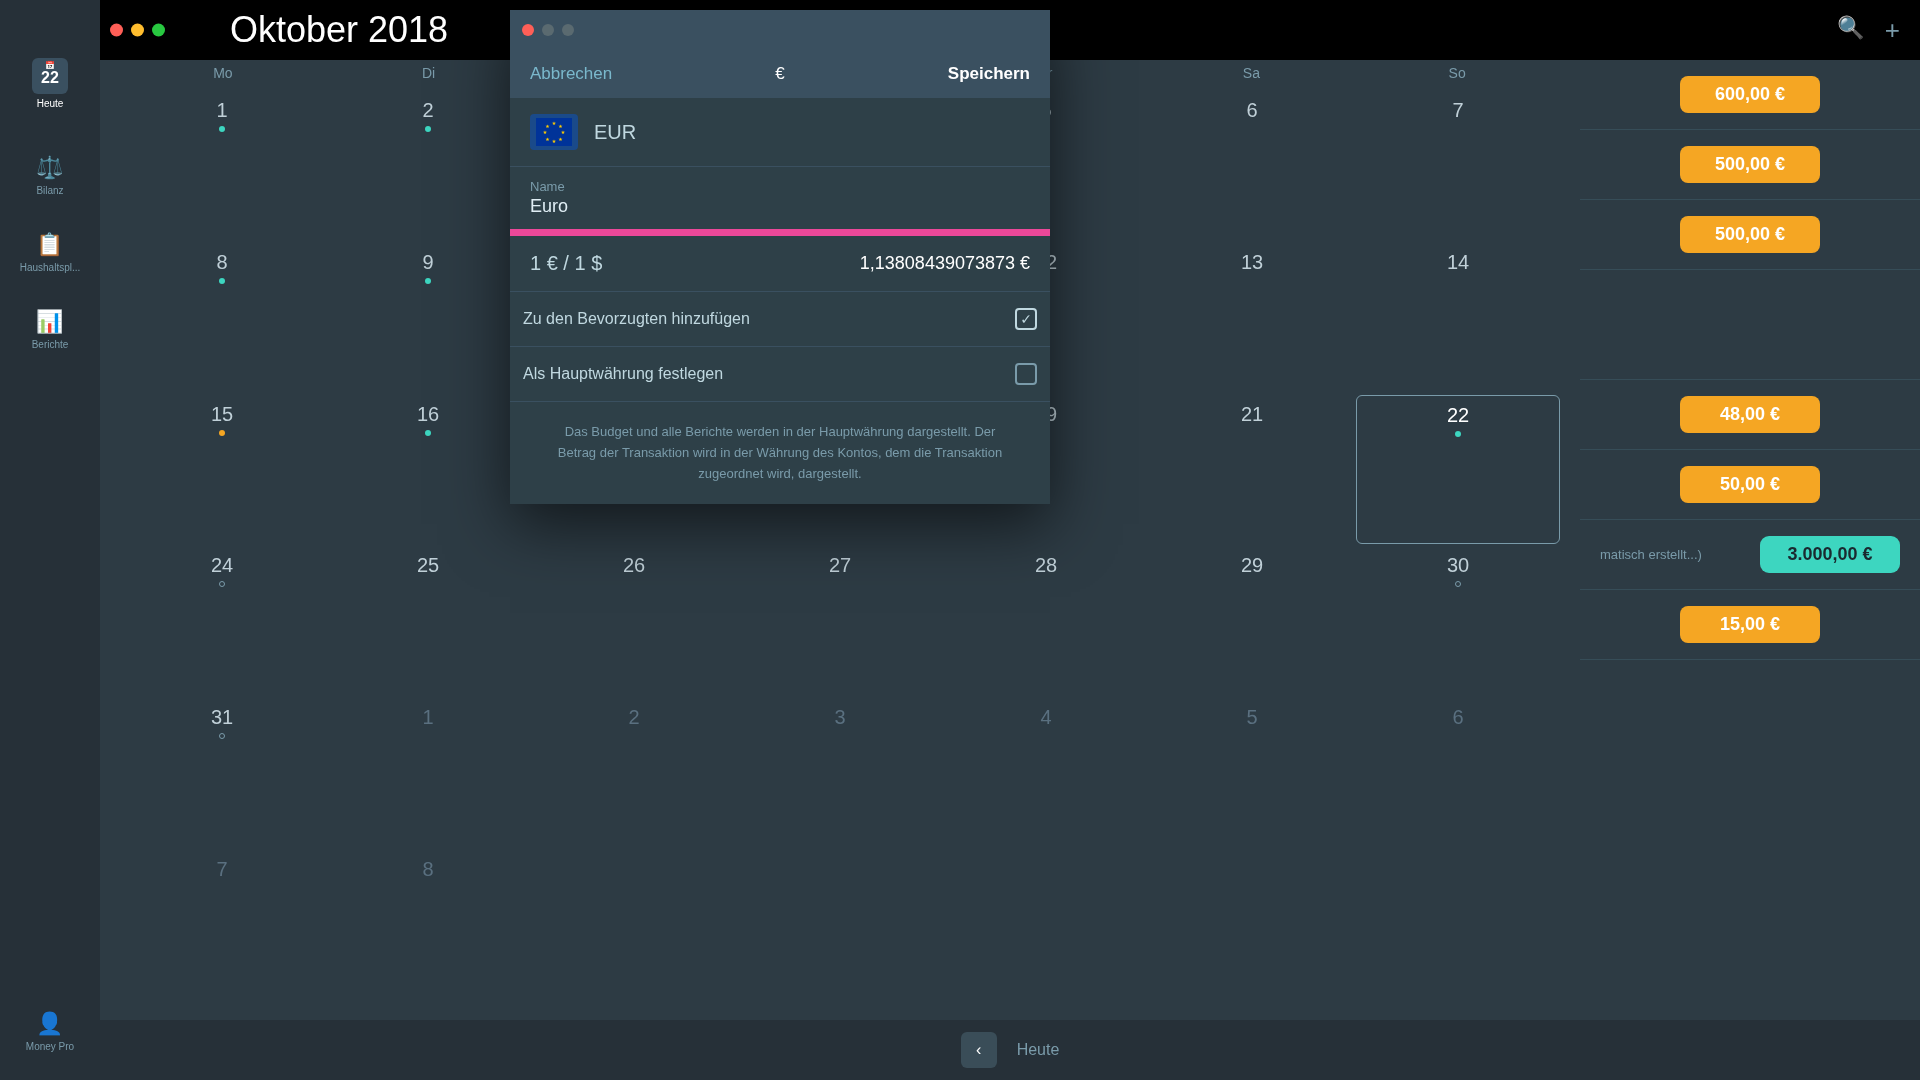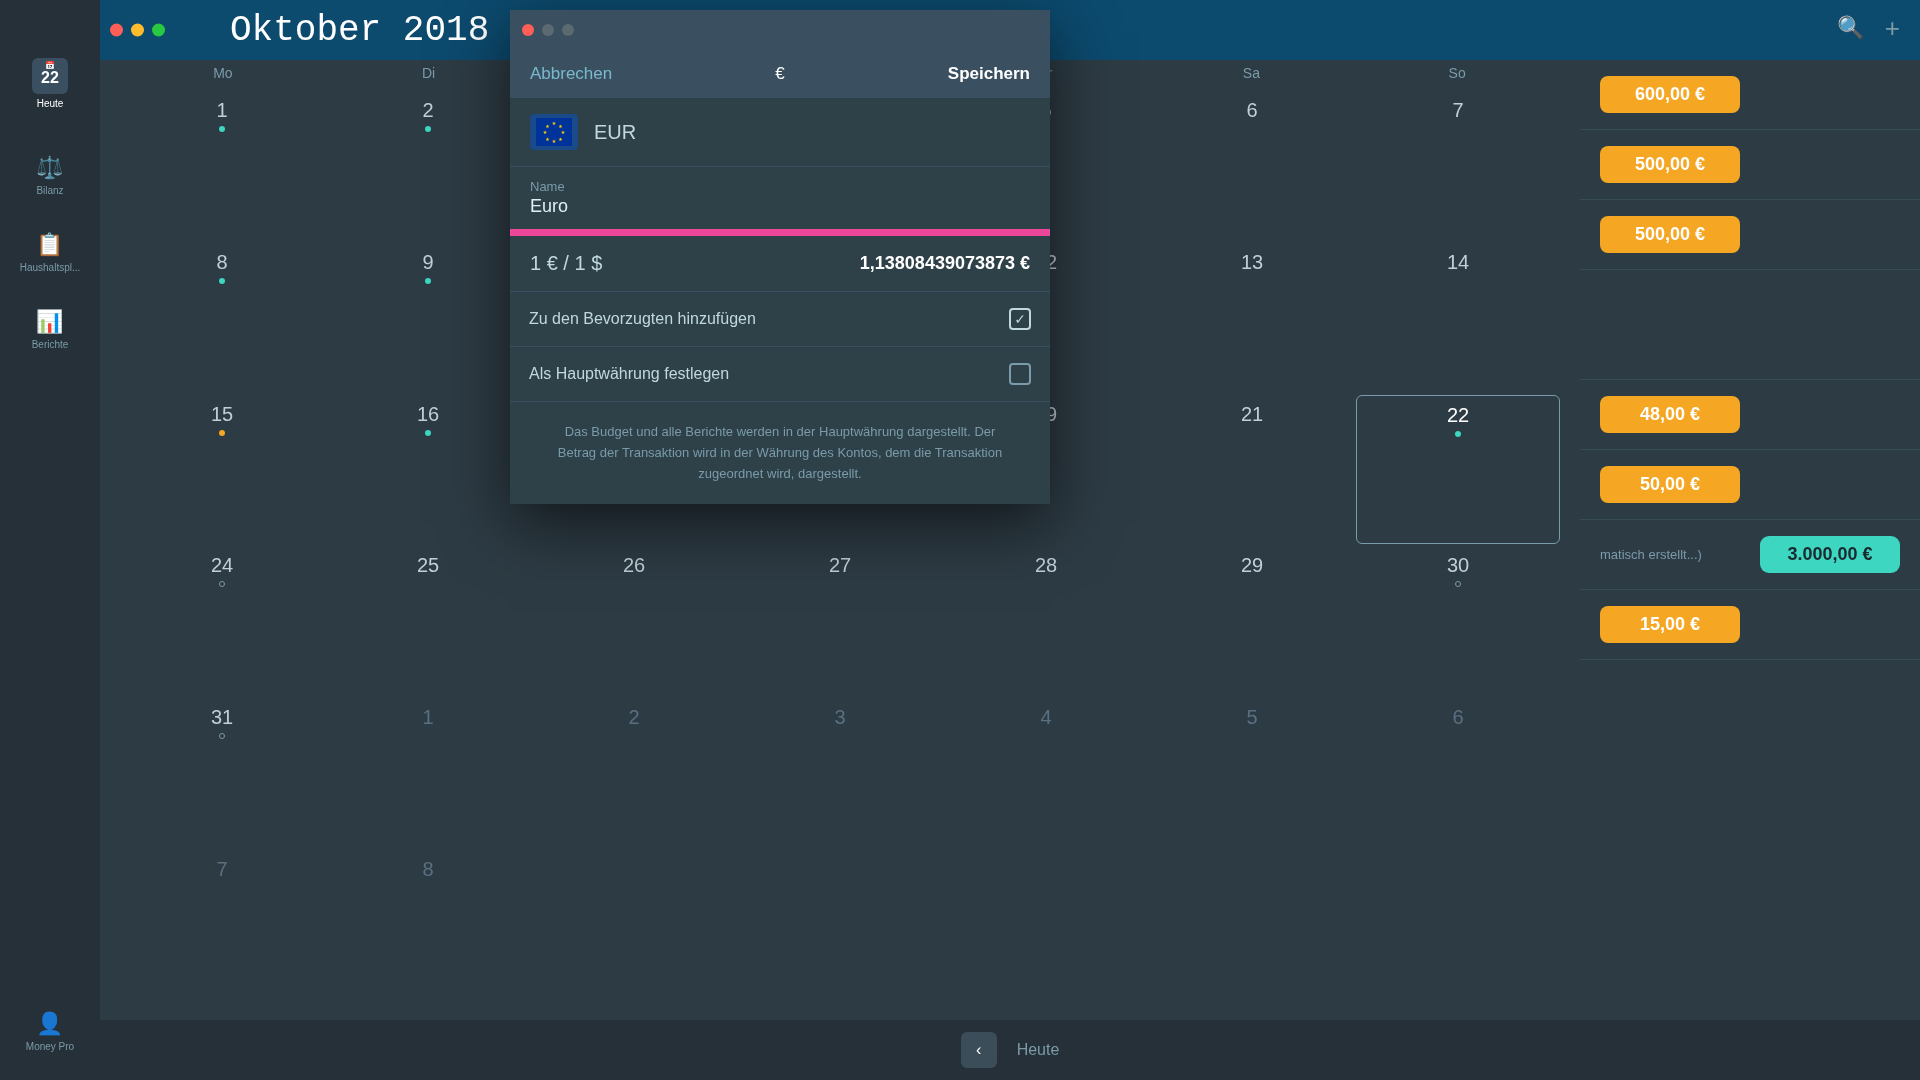--- a/index.html
+++ b/index.html
@@ -55,26 +55,25 @@
     .main {
       flex: 1;
       display: flex;
       flex-direction: column;
       position: relative;
     }
 
     
     .titlebar {
       height: 60px;
-      background: #0c4a6e;
+      background: #000000;
       display: flex;
       align-items: center;
       padding: 0 30px;
       position: relative;
-      font-family: Liberation Mono, monospace;
     }
     .window-controls {
       display: flex;
       gap: 8px;
       position: absolute;
       left: 10px;
       top: 50%;
       transform: translateY(-50%);
     }
     .wc-btn {
@@ -288,27 +287,27 @@
       padding: 16px 20px;
       border-bottom: 1px solid #3a5060;
     }
     .exchange-label {
       color: #c0d8e0;
       font-size: 20px;
     }
     .exchange-value {
       color: #ffffff;
       font-size: 18px;
-      font-weight: 700;
+      font-weight: 400;
     }
     .modal-toggle-row {
       display: flex;
       align-items: center;
       justify-content: space-between;
-      padding: 16px 19px;
+      padding: 16px 13px;
       border-bottom: 1px solid #3a5060;
       text-align: center;
     }
     .toggle-label {
       color: #c0d8e0;
       font-size: 16px;
     }
     .checkbox {
       width: 22px;
       height: 22px;
@@ -331,21 +330,21 @@
     .modal-info {
       padding: 20px 40px;
       text-align: center;
       color: #7a9baa;
       font-size: 13px;
       line-height: 1.6;
     }
     .txn-row {
       display: flex;
       align-items: center;
-      justify-content: flex-start;
+      justify-content: center;
       padding: 14px 20px;
       border-bottom: 1px solid #364d58;
       height: 70px;
     }
   </style>
 </head>
 <body>
 
 <div class="sidebar">
 

